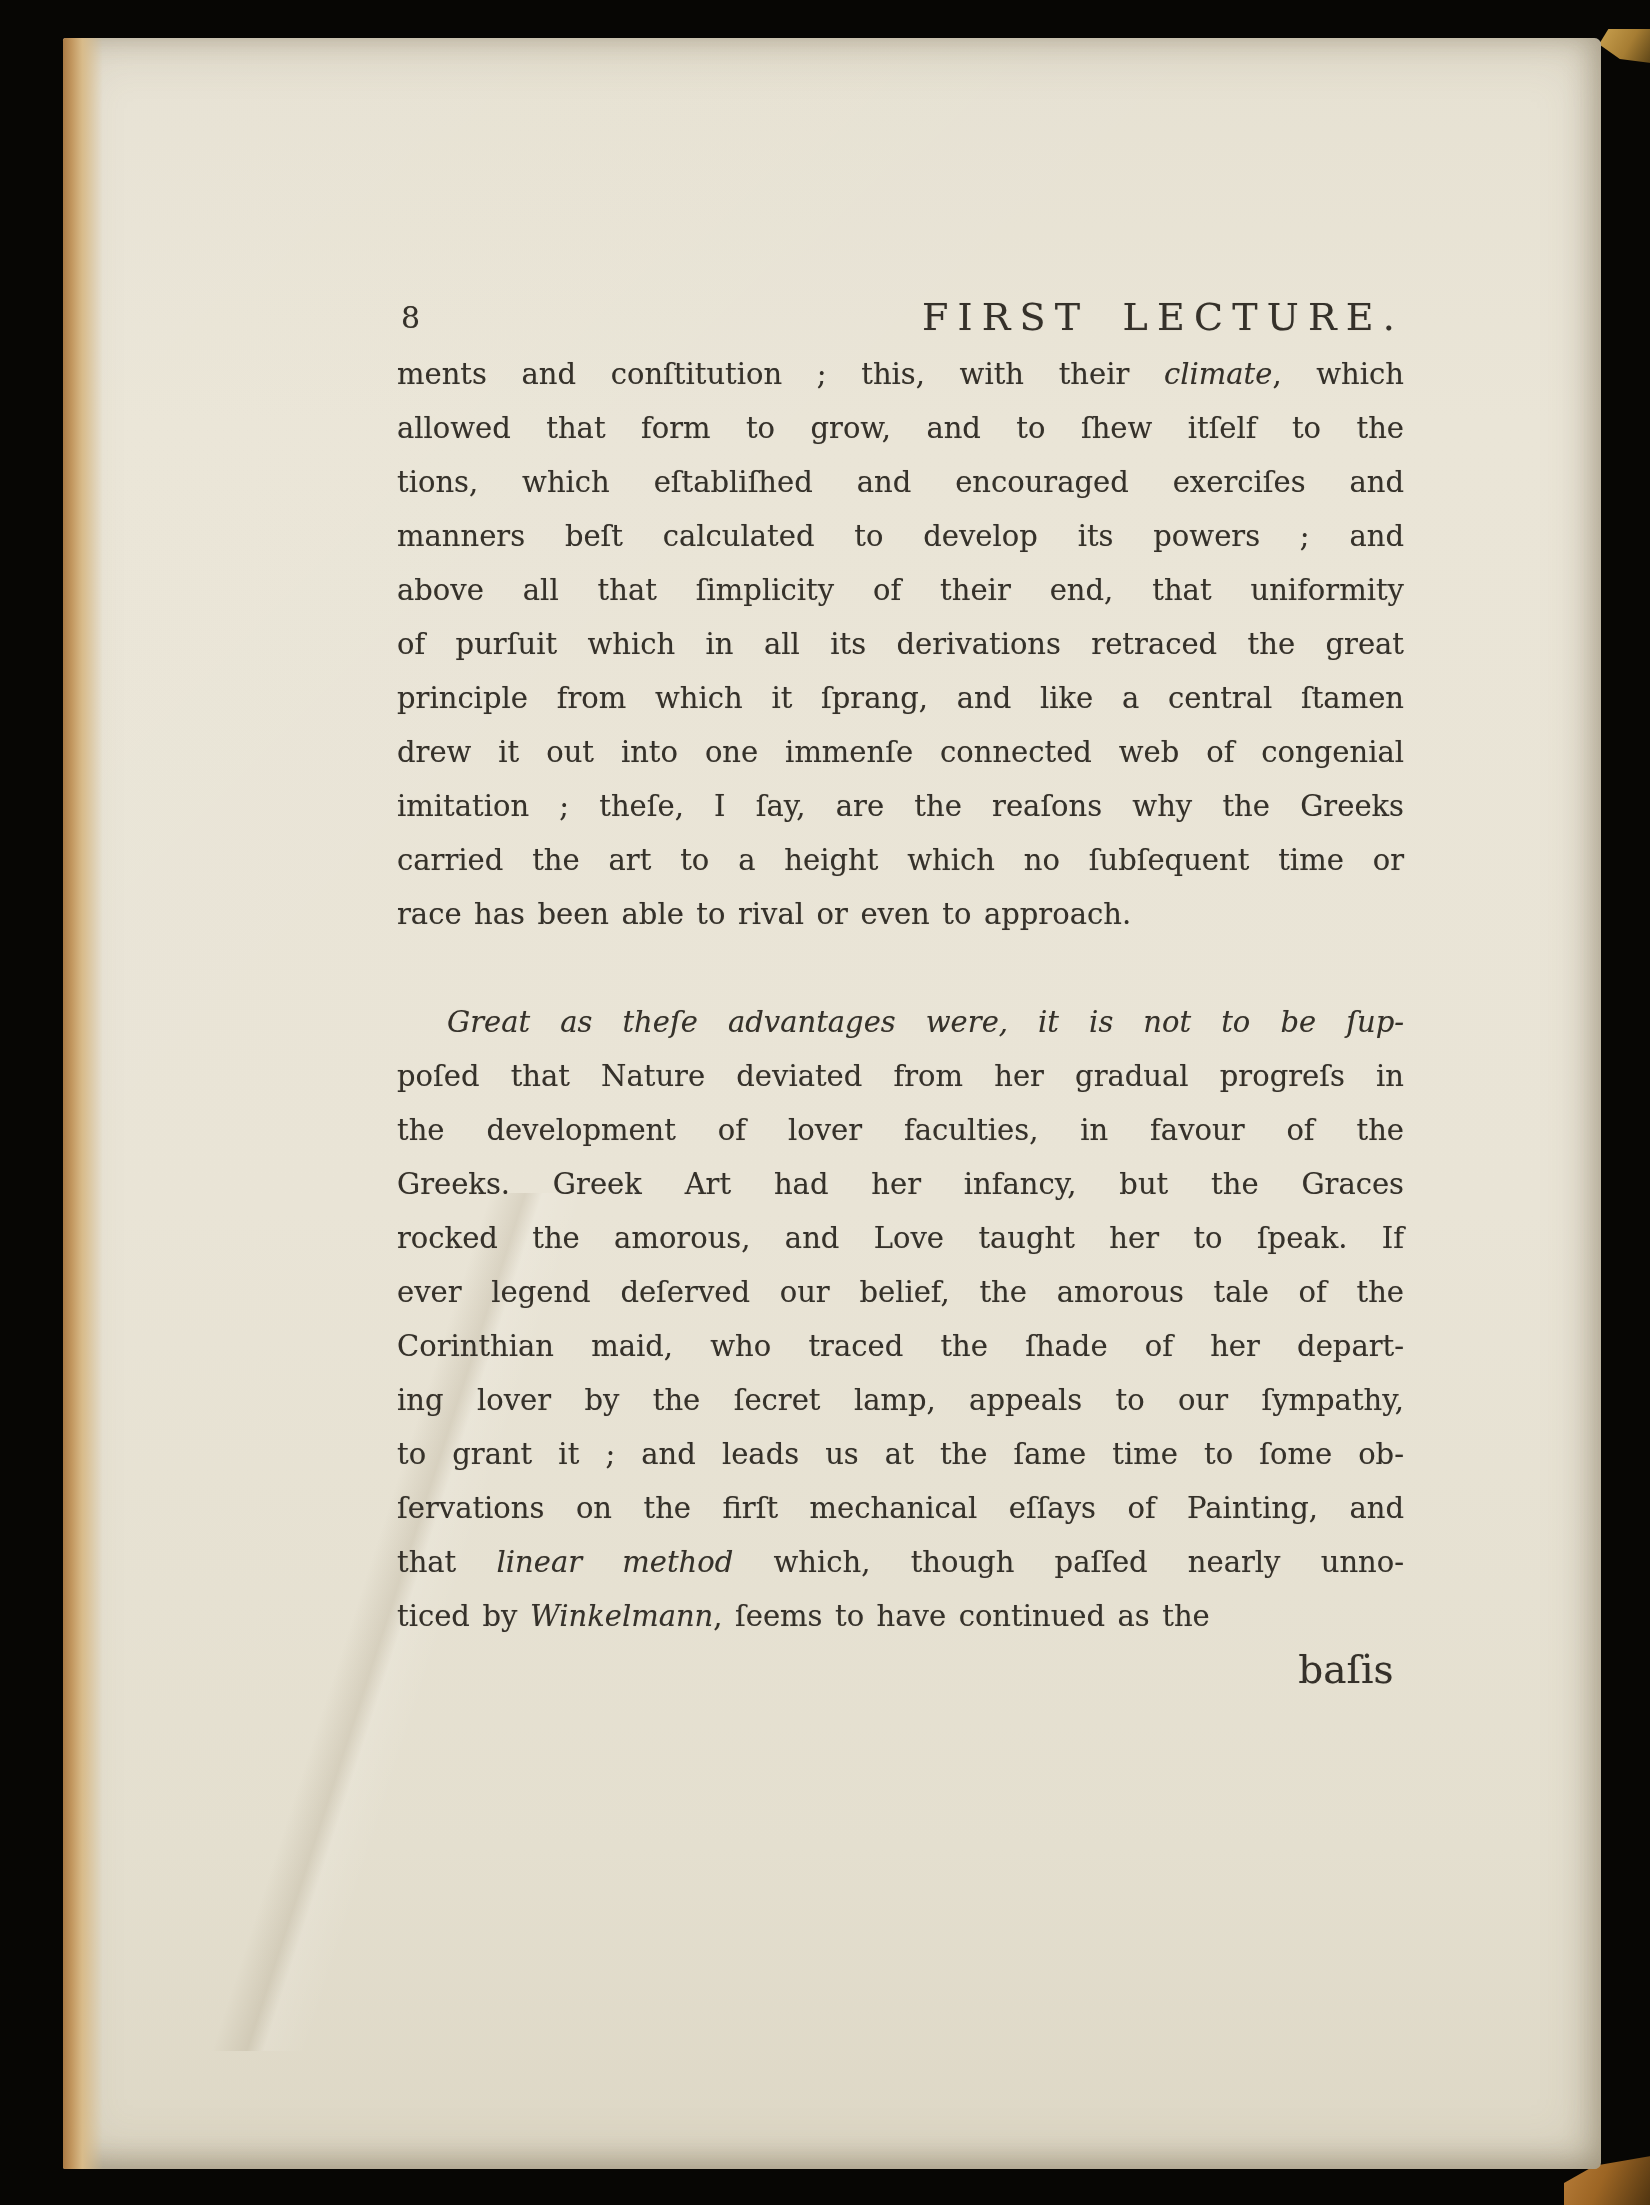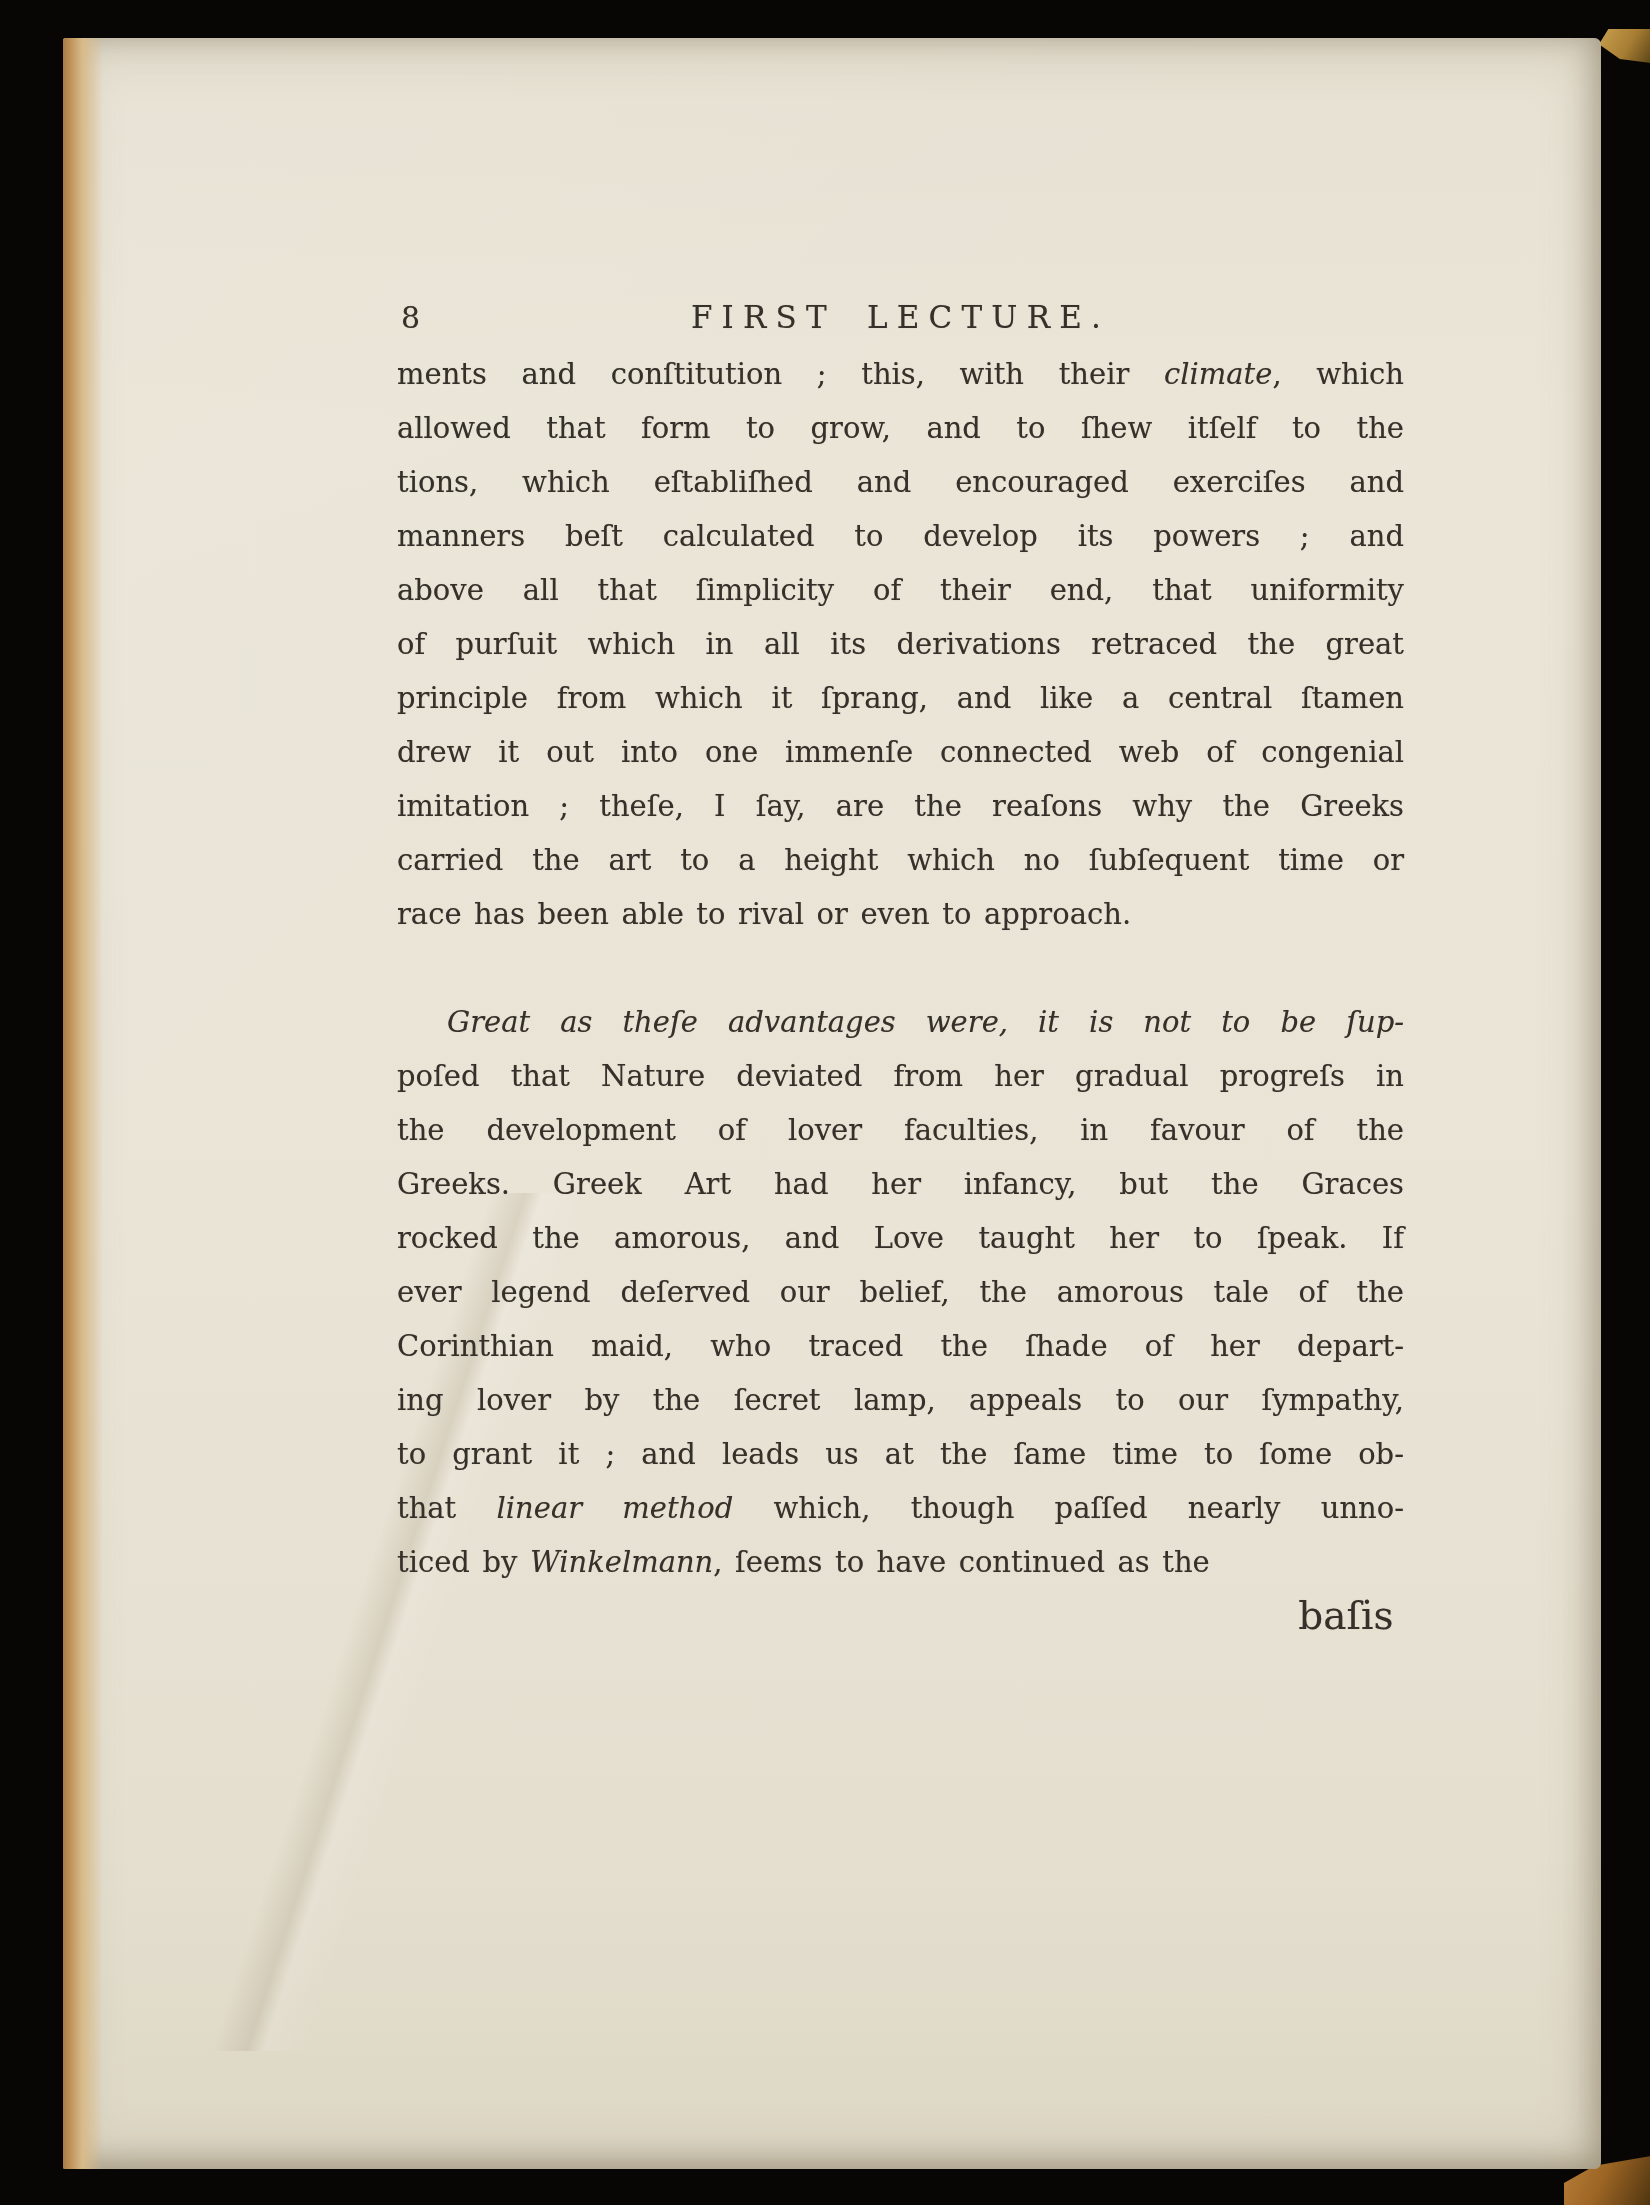--- a/index.html
+++ b/index.html
@@ -83,22 +83,22 @@
     margin-bottom: 9.2px;
   }
   .pagenum {
     position: absolute;
     left: 4px;
     top: 0;
     font-size: 30px;
   }
   .header {
     display: block;
-    text-align: center;
-    font-size: 31px;
+    text-align: right;
+    font-size: 38px;
     letter-spacing: 9.2px;
     word-spacing: 12px;
   }
   .line {
     font-size: 29px;
     line-height: 54px;
     white-space: normal;
     text-align: justify;
     text-align-last: justify;
     word-spacing: 3.3px;
@@ -158,20 +158,21 @@
           <div class="para">
             <div class="line indent"><span>Great as theſe advantages were, it is not to be ſup-</span></div>
             <div class="line"><span>poſed that Nature deviated from her gradual progreſs in</span></div>
             <div class="line"><span>the development of lover faculties, in favour of the</span></div>
             <div class="line"><span>Greeks.  Greek Art had her infancy, but the Graces</span></div>
             <div class="line"><span>rocked the amorous, and Love taught her to ſpeak.  If</span></div>
             <div class="line"><span>ever legend deſerved our belief, the amorous tale of the</span></div>
             <div class="line"><span>Corinthian maid, who traced the ſhade of her depart-</span></div>
             <div class="line"><span>ing lover by the ſecret lamp, appeals to our ſympathy,</span></div>
             <div class="line"><span>to grant it ; and leads us at the ſame time to ſome ob-</span></div>
+            <div class="line"><span>ſervations on the firſt mechanical eſſays of Painting, and</span></div>
             <div class="line"><span>that </span><span class="it">linear method</span><span> which, though paſſed nearly unno-</span></div>
             <div class="line last"><span>ticed by </span><span class="it">Winkelmann</span><span>, ſeems to have continued as the</span></div>
           </div>
         </div>
 
       <div class="catchword">baſis</div>
     </div>
   </div>
 
 </div>

